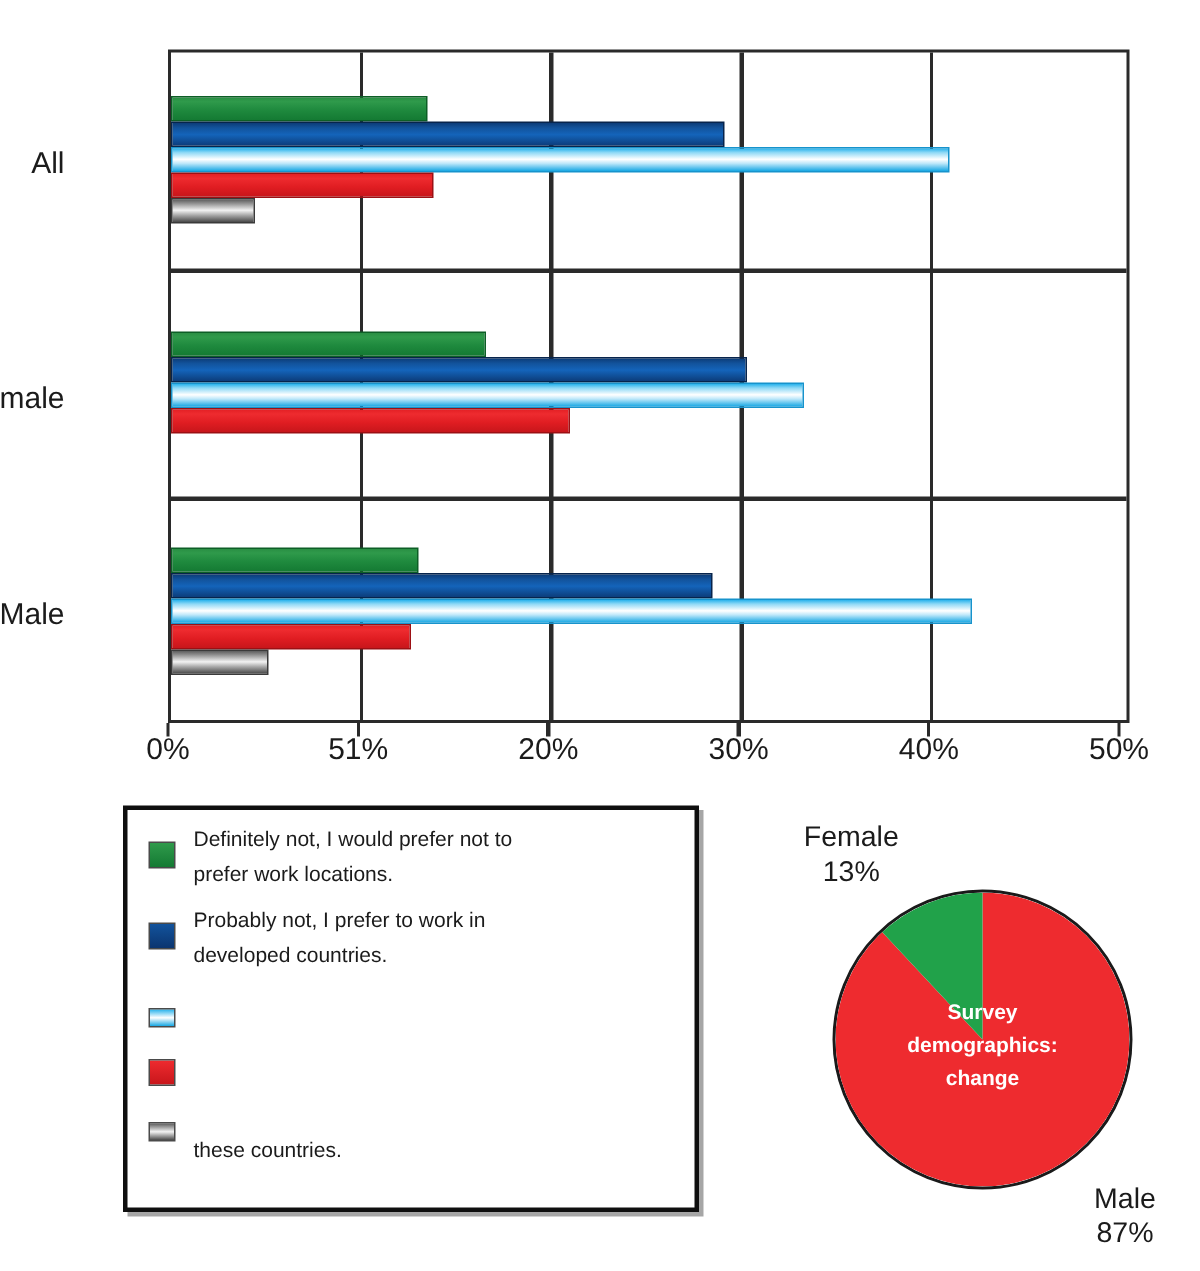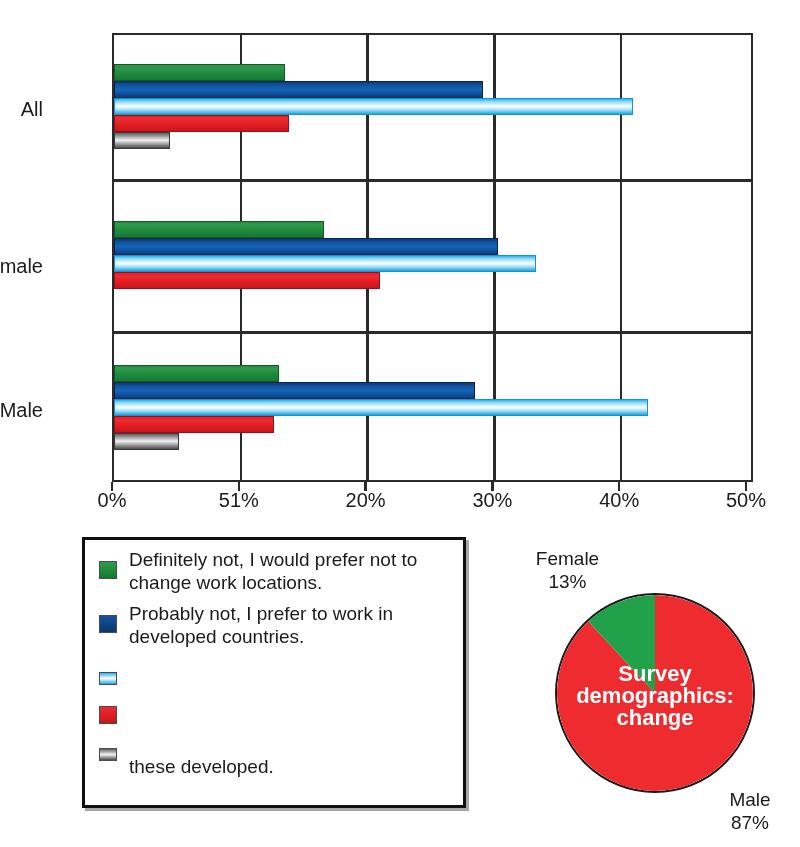--- a/index.html
+++ b/index.html
@@ -144,21 +144,21 @@
   .legend-swatch.sw-gray {
     height: 13px;
     margin-top: 16px;
   }
   .sw-green  { background: linear-gradient(to bottom,#2f9a4b,#147a33); }
   .sw-dblue  { background: linear-gradient(to bottom,#12539c,#0b3570); }
   .sw-lblue  { background: linear-gradient(to bottom,#29b3ec 0%,#ffffff 50%,#18a8e4 100%); }
   .sw-red    { background: linear-gradient(to bottom,#ee2b2f,#c8161b); }
   .sw-gray   { background: linear-gradient(to bottom,#5d5d5d 0%,#f2f2f2 50%,#4a4a4a 100%); }
   .legend-text {
-    font-size: 19px;
+    font-size: 14px;
     line-height: 23px;
     color: #1b1b1b;
   }
 
   
   #pie-block {
     position: absolute;
     left: 500px;
     top: 545px;
     width: 300px;
@@ -174,21 +174,21 @@
     border: 2px solid #1a1a1a;
     box-sizing: border-box;
     overflow: hidden;
   }
   #pie-title {
     position: absolute;
     left: 55px;
     top: 118px;
     width: 200px;
     text-align: center;
-    font-size: 22px;
+    font-size: 14px;
     font-weight: bold;
     line-height: 22px;
     color: #ffffff;
     z-index: 3;
     pointer-events: none;
   }
   .pie-label {
     position: absolute;
     font-size: 19px;
     line-height: 23px;
@@ -265,21 +265,21 @@
   <div class="xtick-label" style="left: 579.2px;">40%</div>
   <div class="xtick-label" style="left: 706px;">50%</div>
 </div>
 
 <div id="legend">
 
   <div class="legend-row">
     <span class="legend-swatch sw-green"></span>
     <span class="legend-text">
       <span>Definitely not, I would prefer not to</span><br>
-      <span>change work locations.</span>
+      <span>prefer work locations.</span>
     </span>
   </div>
 
   <div class="legend-row">
     <span class="legend-swatch sw-dblue"></span>
     <span class="legend-text">
       <span>Probably not, I prefer to work in</span><br>
       <span>developed countries.</span>
     </span>
   </div>
@@ -289,21 +289,21 @@
   </div>
 
   <div class="legend-row">
     <span class="legend-swatch sw-red"></span>
   </div>
 
   <div class="legend-row">
     <span class="legend-swatch sw-gray"></span>
     <span class="legend-text">
       <br>
-      <span>these developed.</span>
+      <span>these countries.</span>
     </span>
   </div>
 </div>
 
 <div id="pie-block">
 
   <div id="pie-circle">
     <svg width="196" height="196" viewBox="0 0 200 200">
 
       <path d="M100,100 L100,0 A100,100 0 1,1 31.7,26.9 Z" fill="#ee2b2f"></path>

